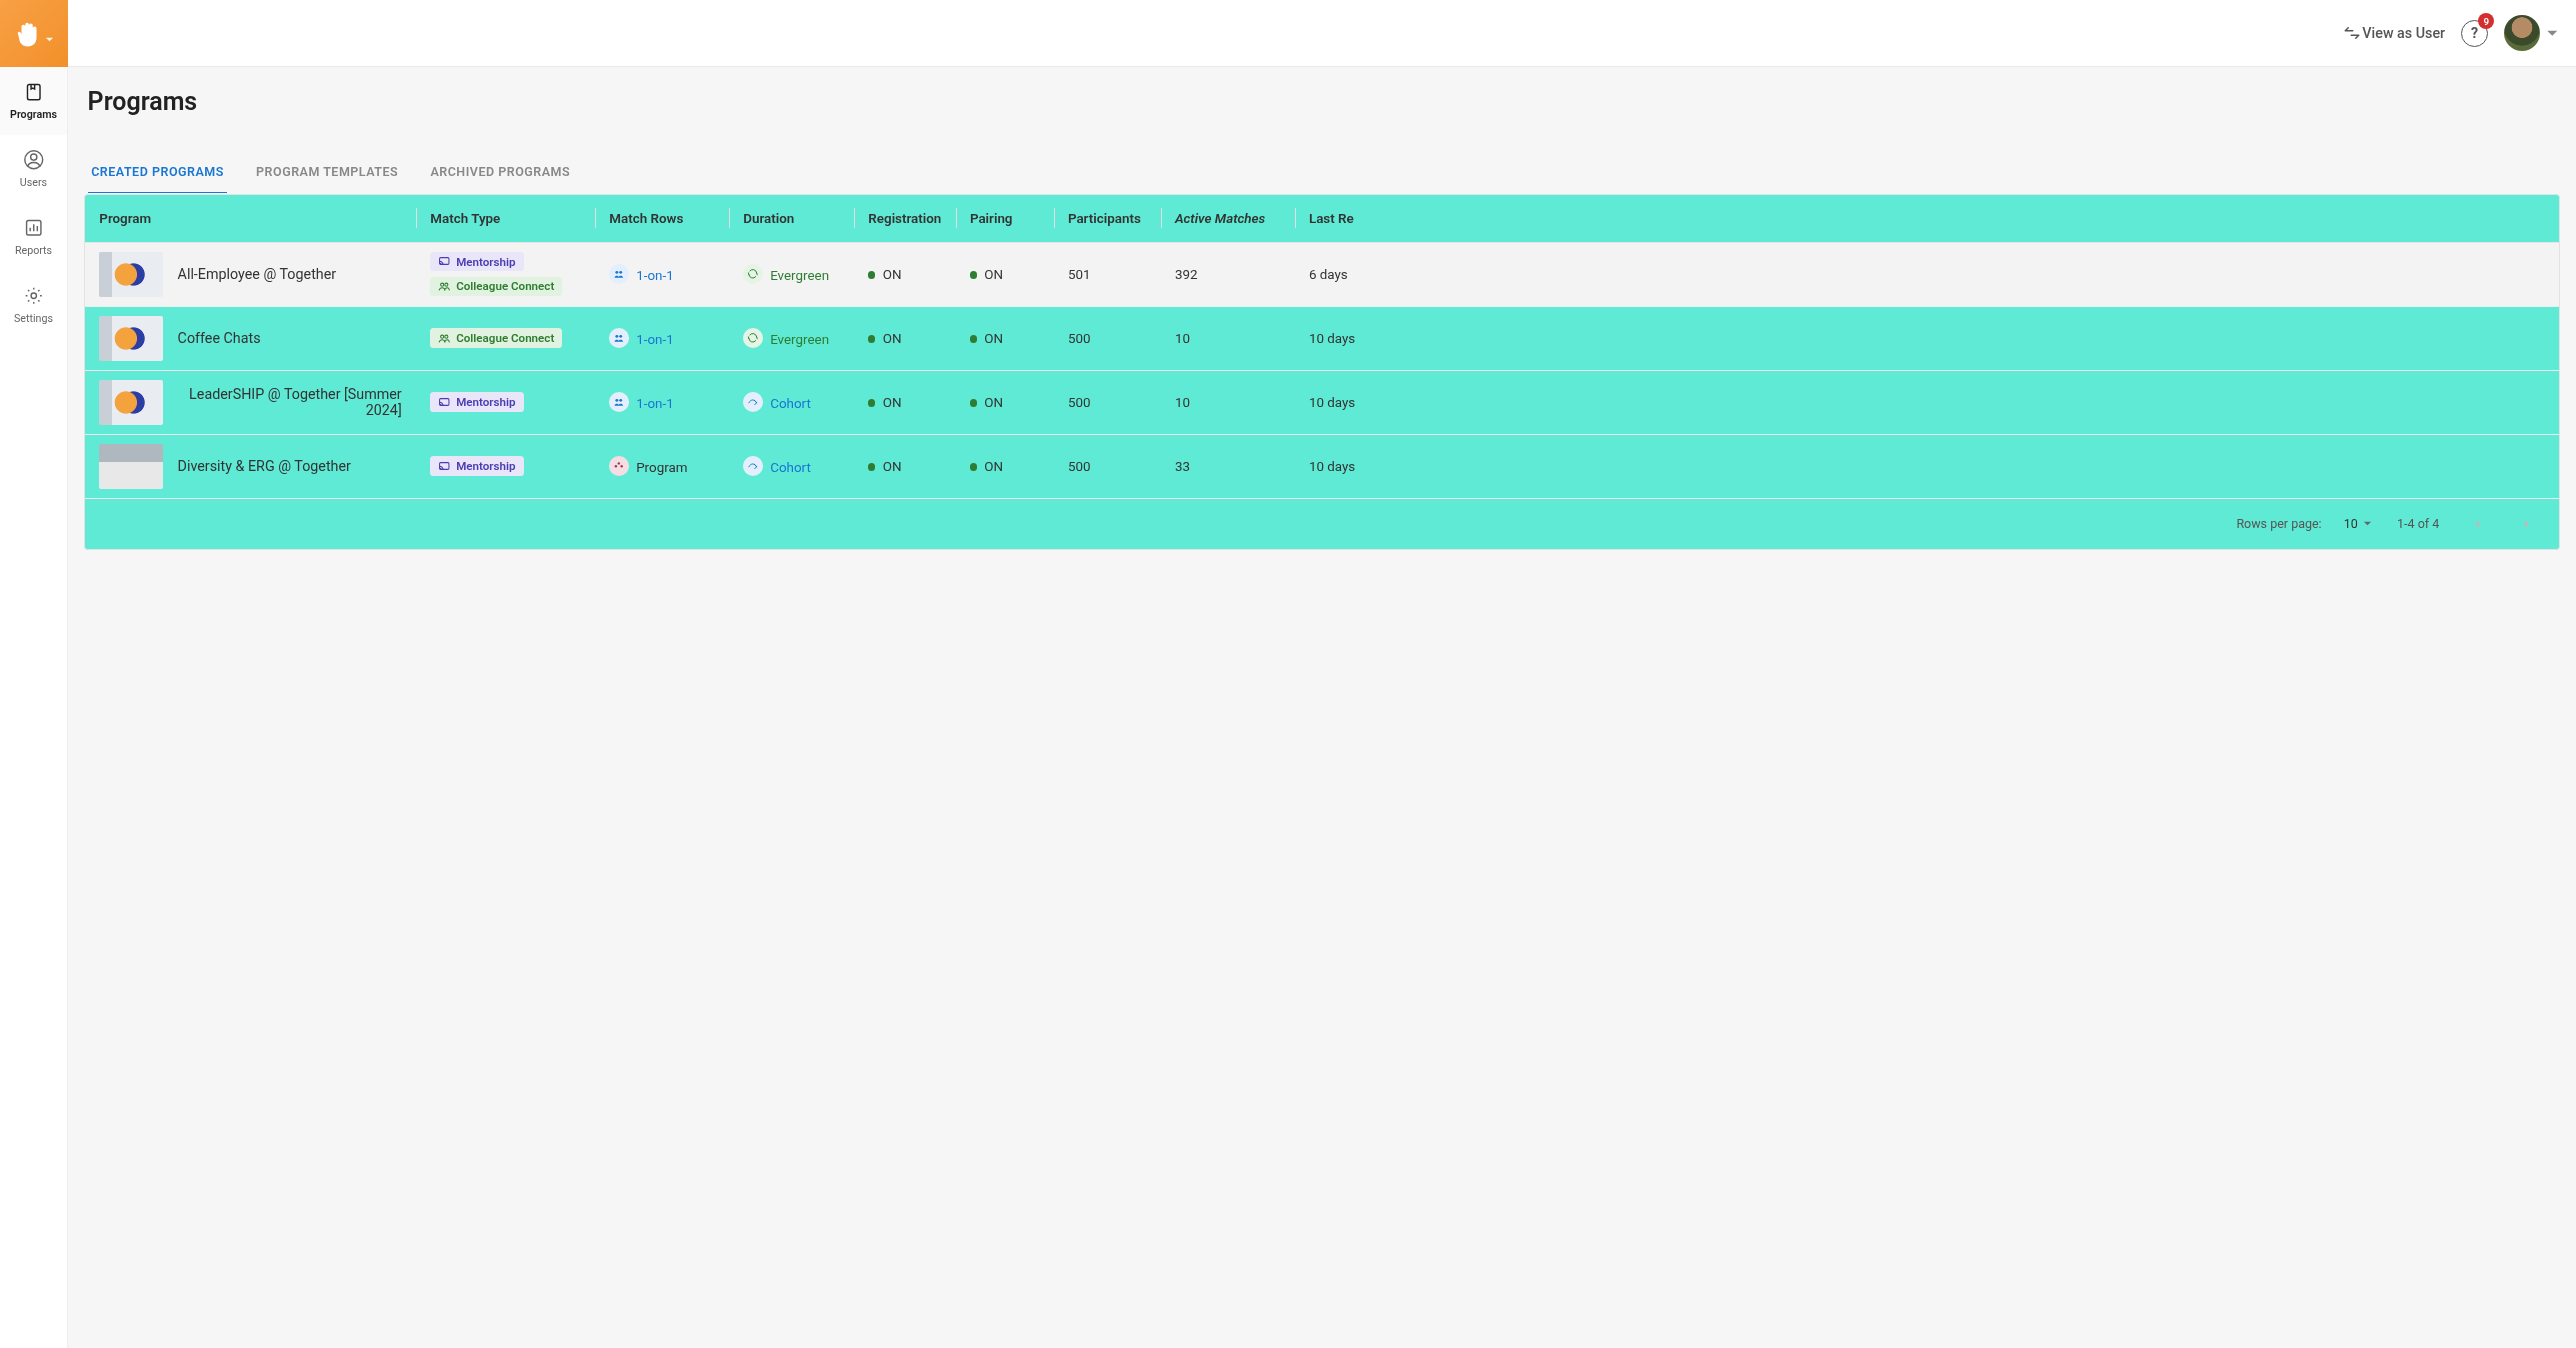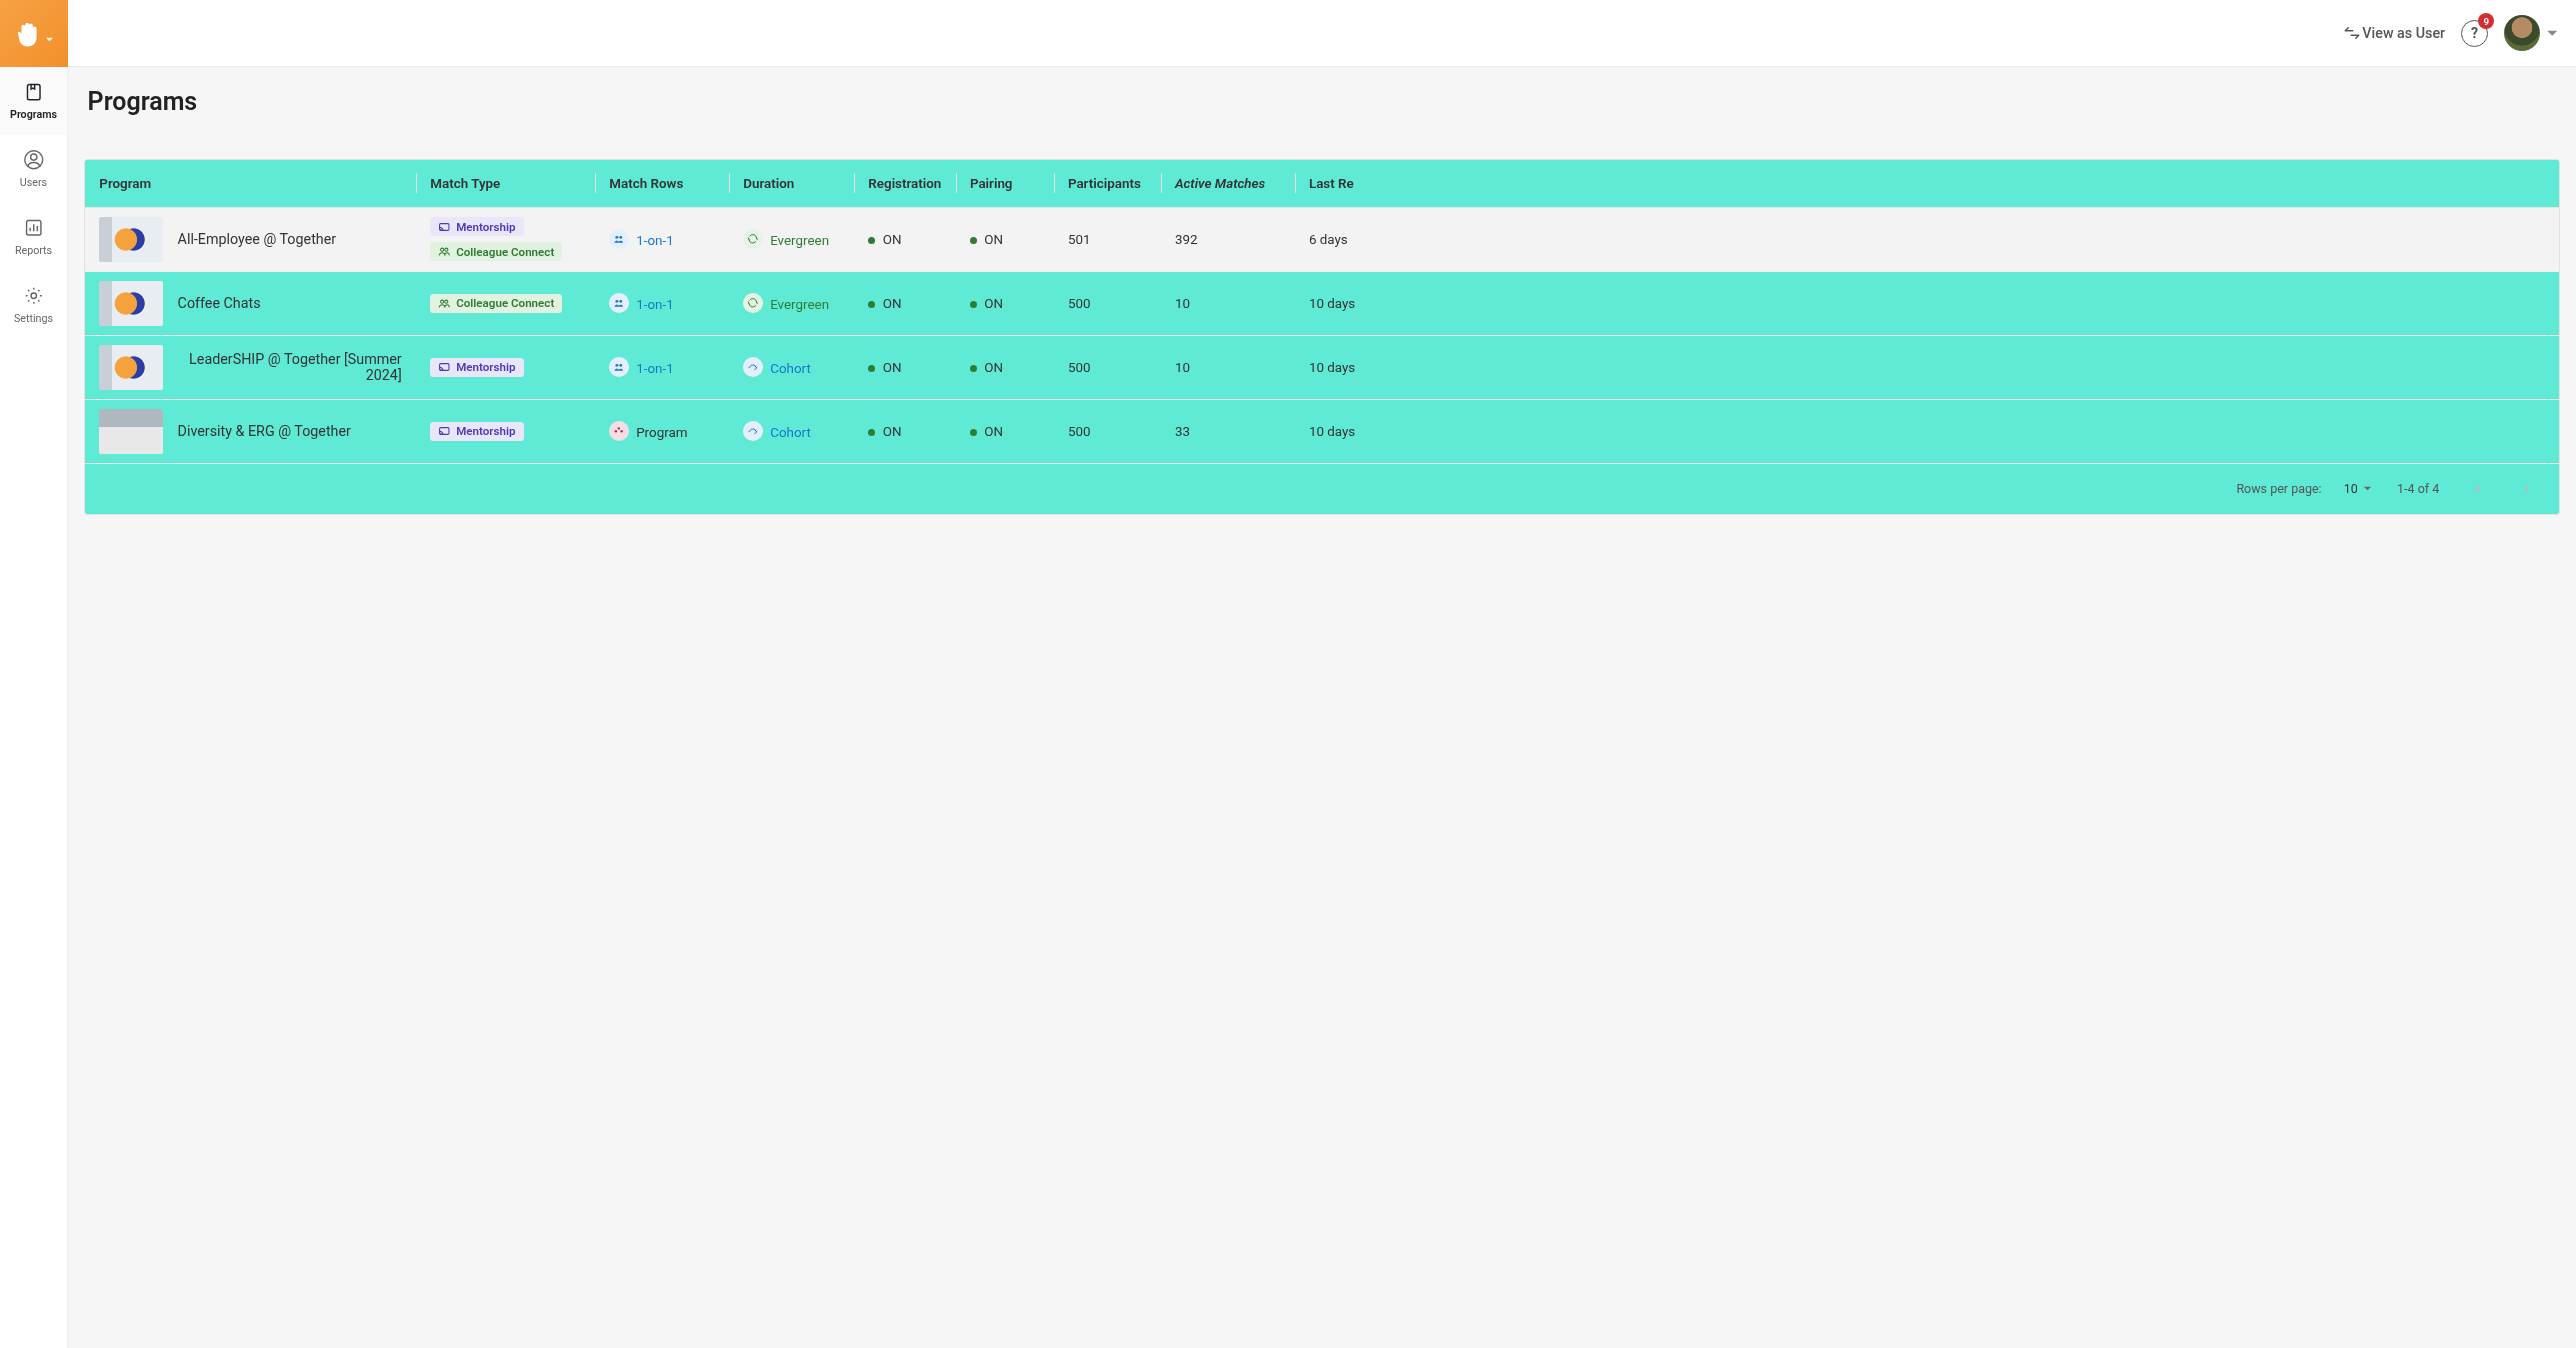--- a/index.html
+++ b/index.html
@@ -349,20 +349,25 @@
       <div class="avatar"></div>
       <svg viewBox="0 0 10 10">
           <path d="M1 3l4 4 4-4z"></path>
         </svg>
     </div>
   </div>
 
   <main class="main">
     <h1 class="page-title">Programs</h1>
 
+    <div class="tabs" id="tabs">
+        <div class="tab active">CREATED PROGRAMS</div>
+        <div class="tab">PROGRAM TEMPLATES</div>
+        <div class="tab">ARCHIVED PROGRAMS</div>
+      </div>
 
     <div class="card">
       <table class="data">
         <thead>
           <tr>
             <th class="col-program">Program</th>
             <th class="col-mtype">Match Type</th>
             <th class="col-msize">Match Rows</th>
             <th class="col-dur">Duration</th>
             <th class="col-reg">Registration</th>

